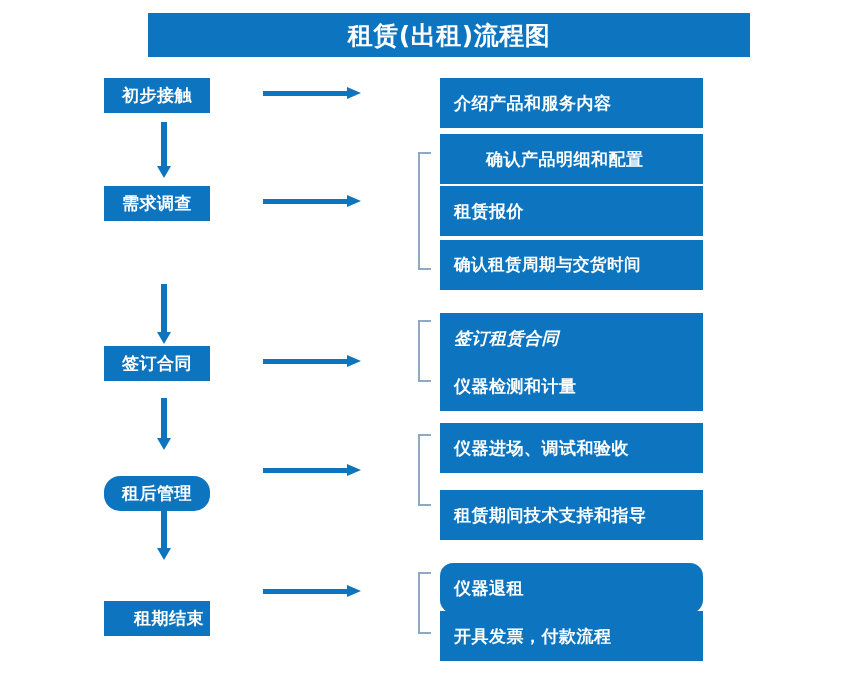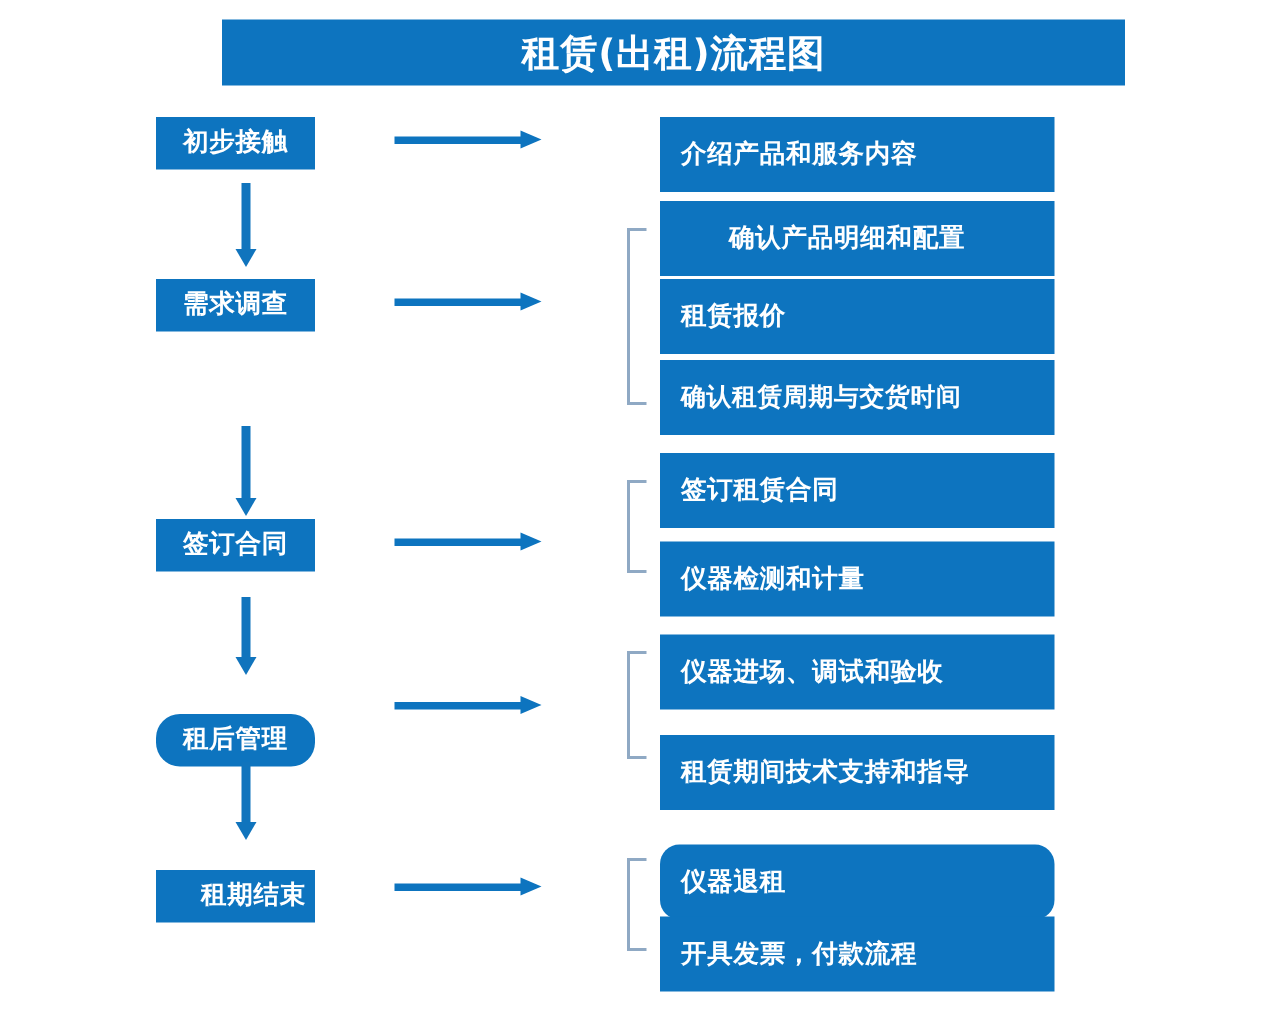--- a/index.html
+++ b/index.html
@@ -159,21 +159,21 @@
 
   <div class="box stage-box" style="top:346px;">签订合同</div>
 
   <div class="h-arrow" style="left:263px; top:353px;">
     <span class="shaft"></span>
     <span class="head"></span>
   </div>
 
   <div class="bracket" style="top:320px; height:62px;"></div>
 
-  <div class="box detail-box" style="top:302px;">签订租赁合同</div>
+  <div class="box detail-box" style="top:313px;font-style:italic;">签订租赁合同</div>
 
   <div class="box detail-box" style="top:361px;text-align:center;">仪器检测和计量</div>
 
   <div class="v-arrow" style="top:398px; height:52px;">
     <span class="shaft" style="height:40px;"></span>
     <span class="head" style="top:40px;"></span>
   </div>
 
   <div class="box stage-box" style="top:476px;border-radius:16px;">租后管理</div>
 
@@ -186,21 +186,21 @@
 
   <div class="box detail-box" style="top:423px;">仪器进场、调试和验收</div>
 
   <div class="box detail-box" style="top:490px;">租赁期间技术支持和指导</div>
 
   <div class="v-arrow" style="top:508px; height:52px;">
     <span class="shaft" style="height:40px;"></span>
     <span class="head" style="top:40px;"></span>
   </div>
 
-  <div class="box stage-box" style="top:580px;padding-left:24px;">租期结束</div>
+  <div class="box stage-box" style="top:601px;padding-left:24px;">租期结束</div>
 
   <div class="h-arrow" style="left:263px; top:583px;">
     <span class="shaft"></span>
     <span class="head"></span>
   </div>
 
   <div class="bracket" style="top:572px; height:62px;"></div>
 
   <div class="box detail-box" style="top:563px;border-radius:13px;">仪器退租</div>
 

